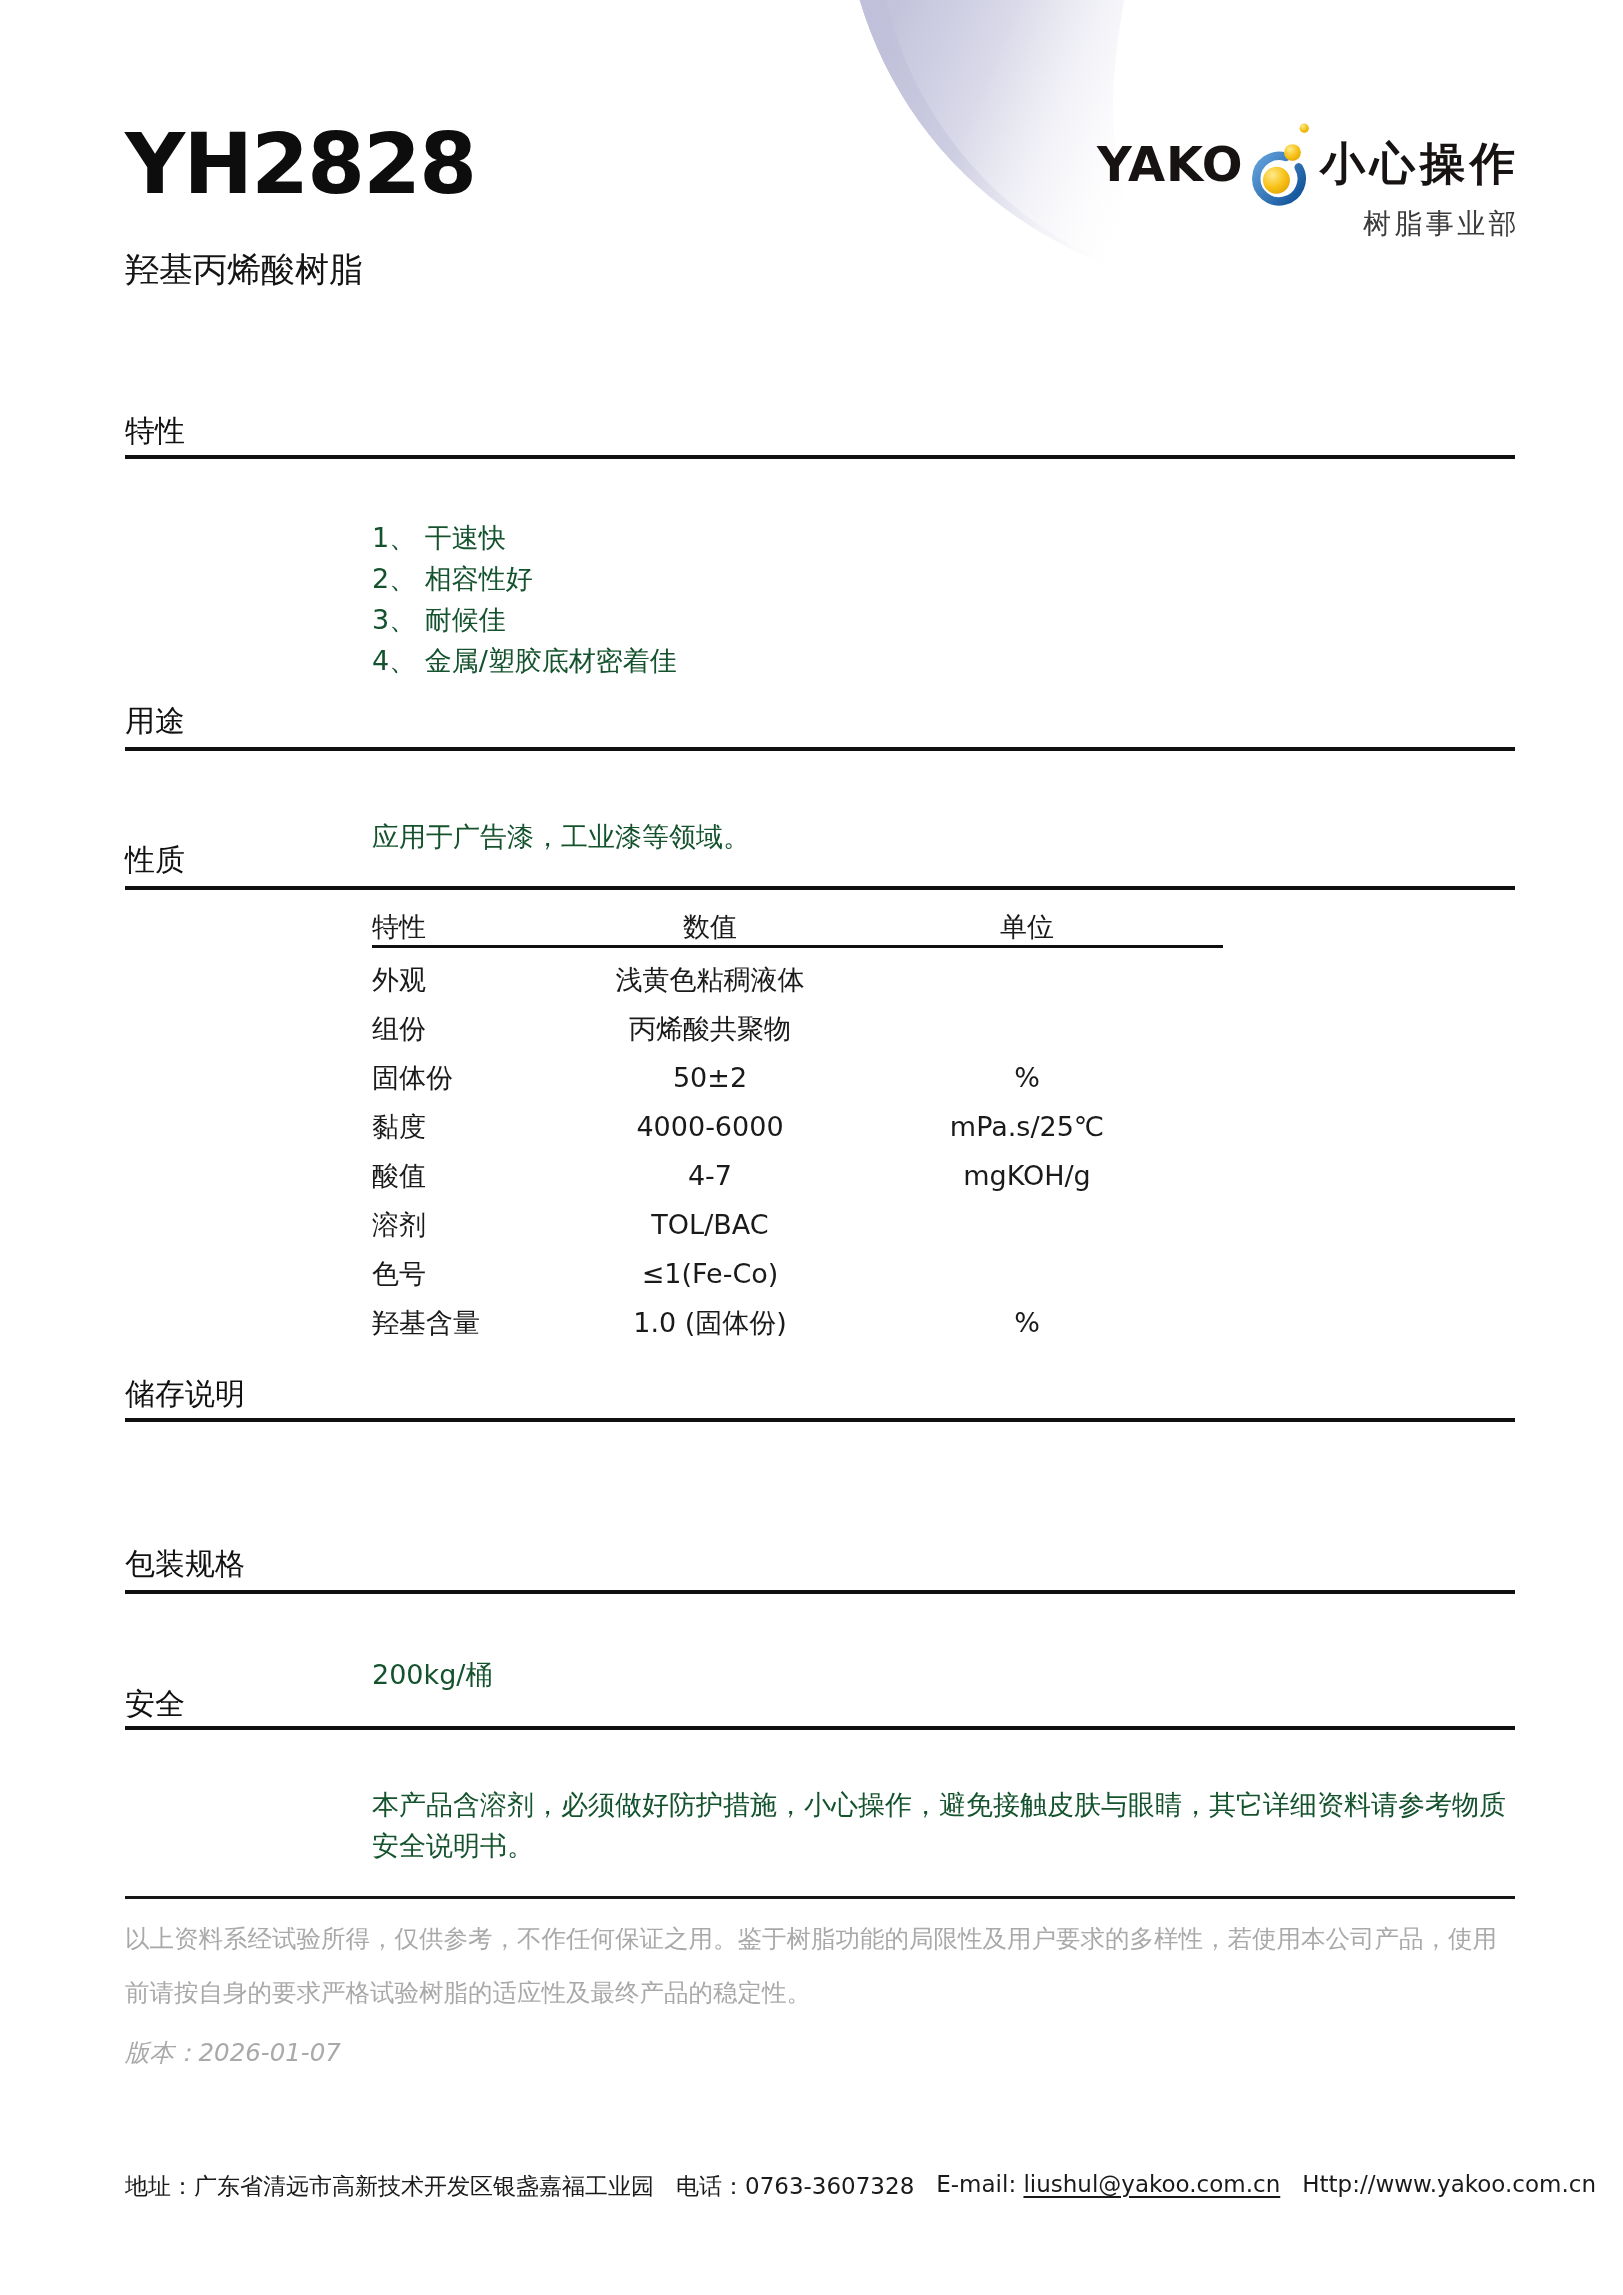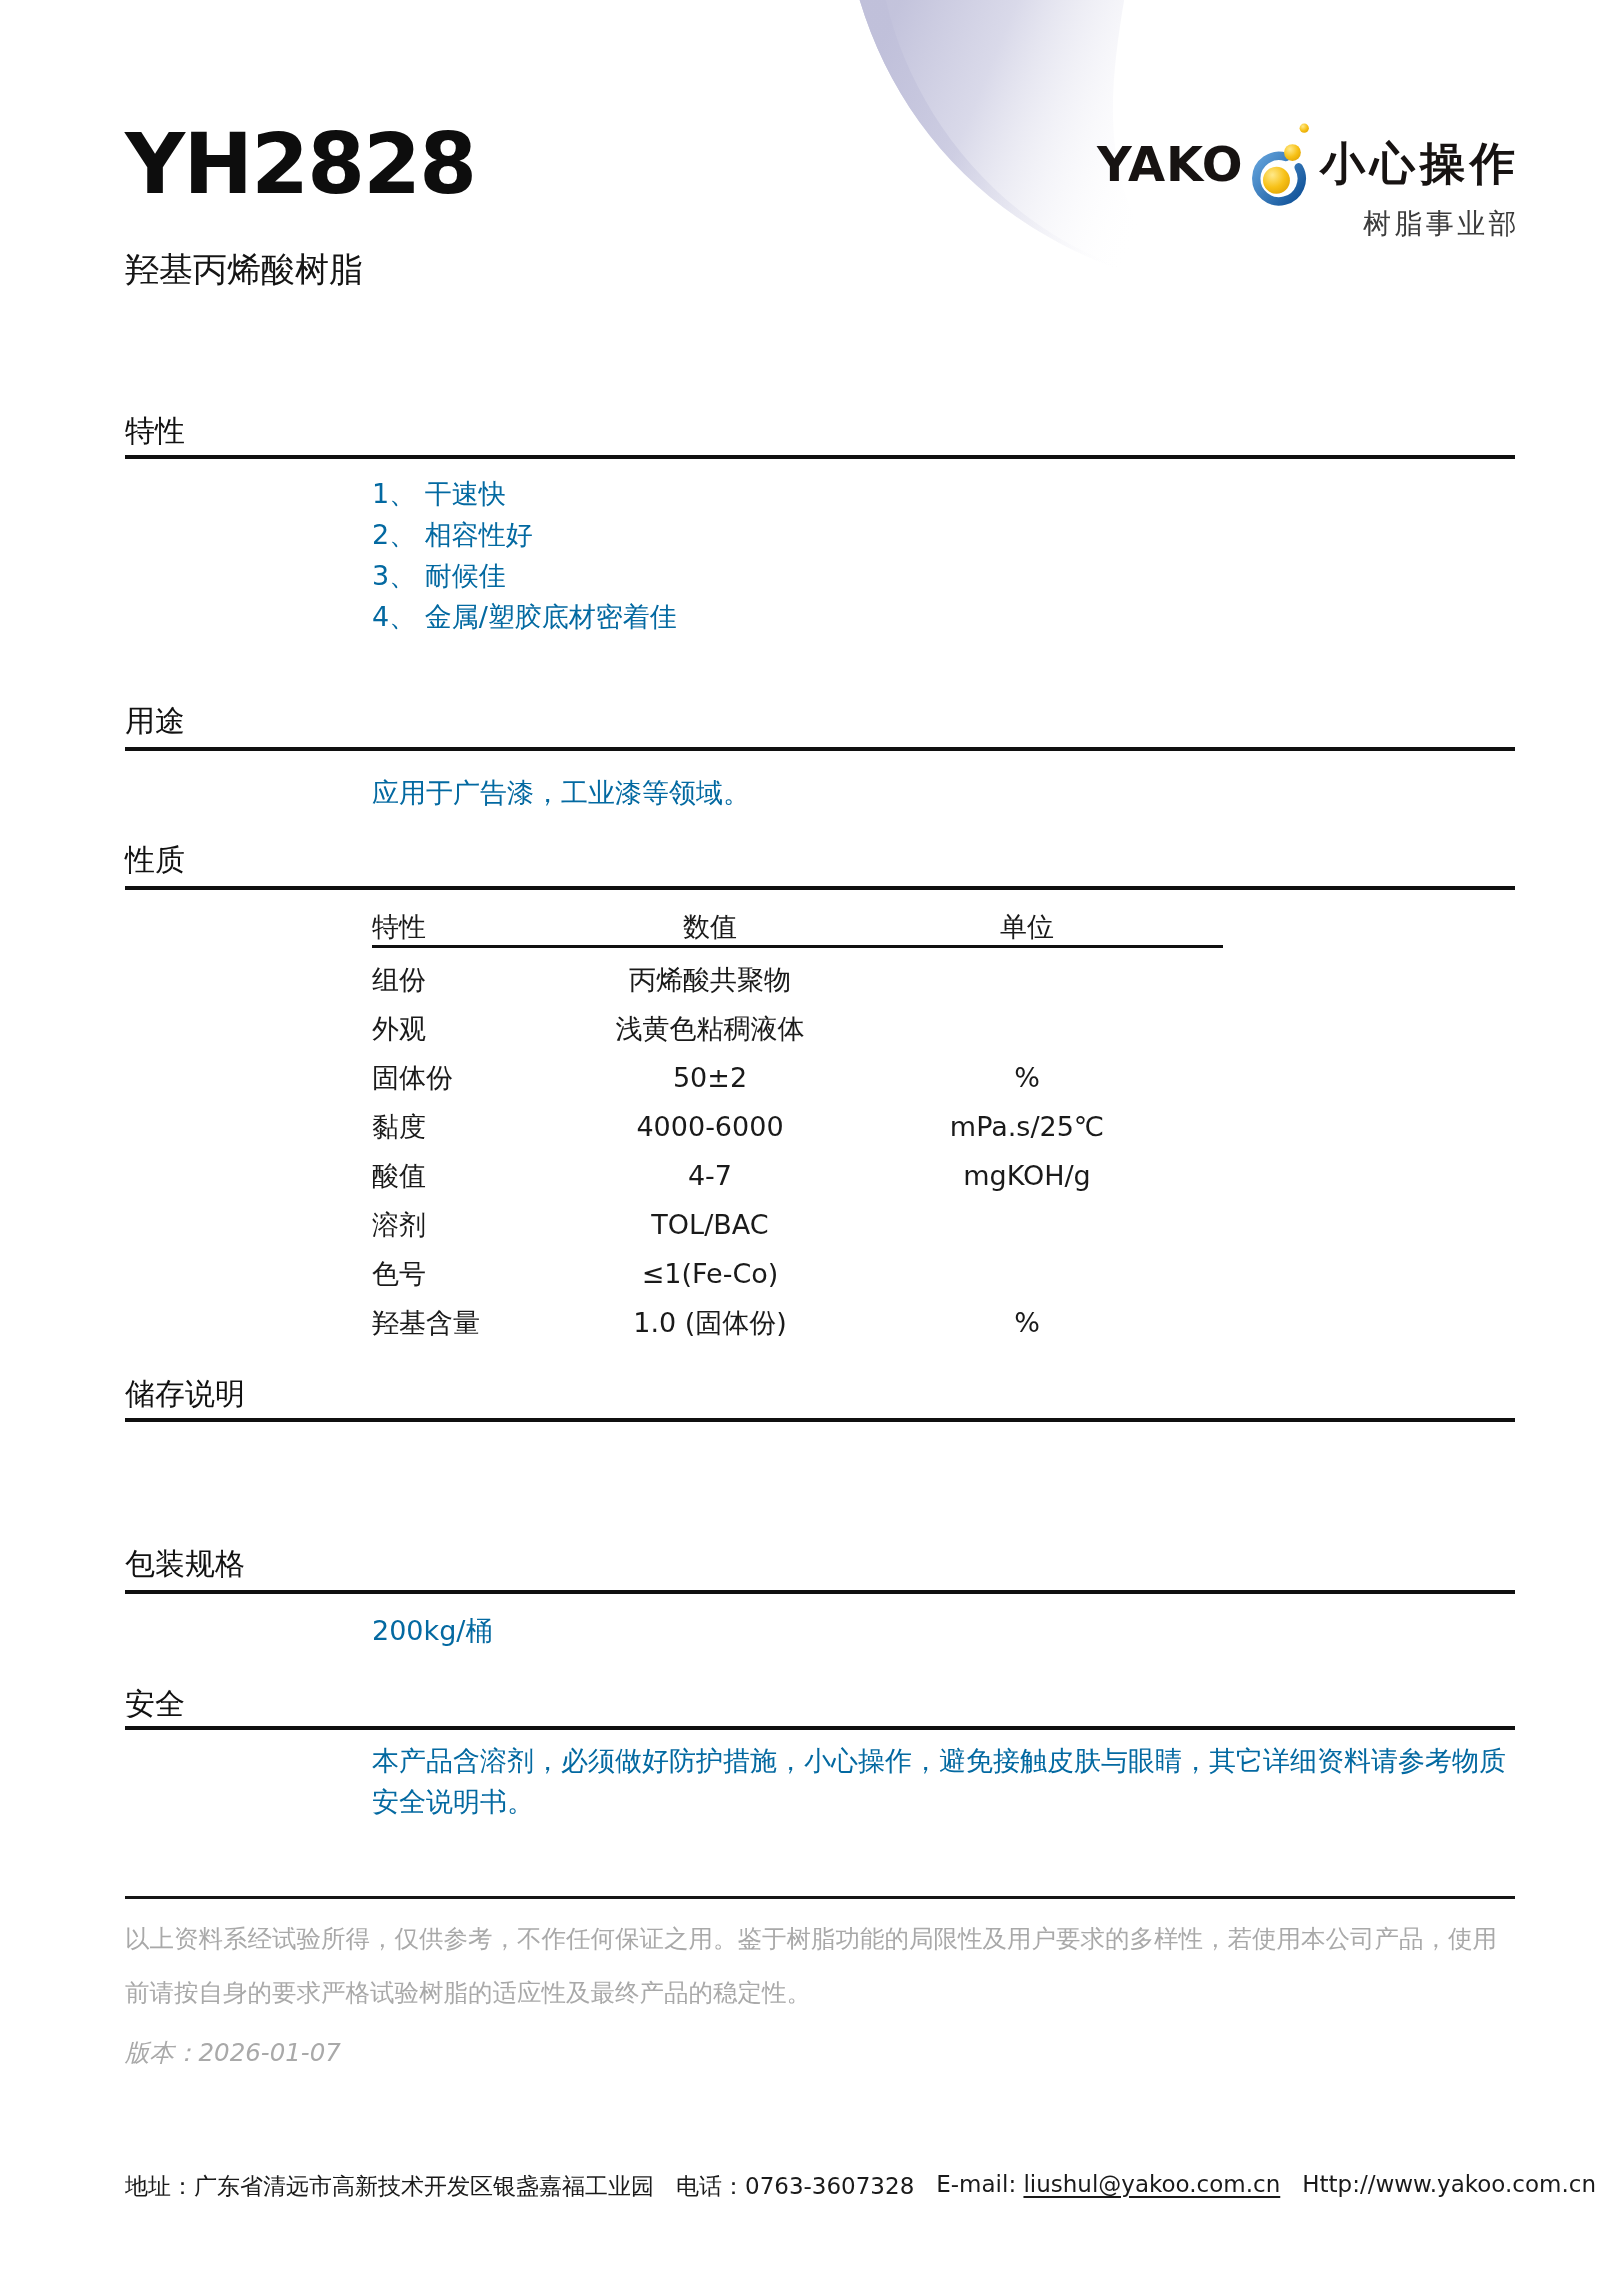--- a/index.html
+++ b/index.html
@@ -15,21 +15,21 @@
 
   .logo-row{position:absolute;right:103px;top:113px;display:flex;align-items:center;z-index:2;}
   .logo-yako{font-size:48px;font-weight:800;letter-spacing:0.8px;color:#171312;line-height:1;}
   .emblem{margin:0 6.8px;display:block;}
   .logo-cn{font-size:45px;font-weight:800;letter-spacing:5px;color:#171312;line-height:1;}
   .division{position:absolute;right:103px;top:205px;font-size:28px;letter-spacing:3.4px;color:#3c3c3c;z-index:2;}
 
   .sec-h{position:absolute;left:125px;font-size:30px;font-weight:500;color:#111;line-height:36px;z-index:1;}
   .rule{position:absolute;left:125px;width:1390px;height:4.2px;background:#101010;z-index:1;}
 
-  .body-text{position:absolute;font-size:27px;color:#0369a1;z-index:1;}
+  .body-text{position:absolute;font-size:27px;color:#14532d;z-index:1;margin-top:44px;}
   .features{left:372px;top:473px;line-height:41px;}
   .apps{left:372px;top:774px;line-height:37px;}
   .storage{left:372px;top:1440px;line-height:39px;}
   .packaging{left:372px;top:1612px;line-height:37px;}
   .safety{left:372px;top:1740px;width:1141px;line-height:41px;}
 
   .props{position:absolute;left:372px;top:908px;width:851px;font-size:27px;z-index:1;}
   .props-head{position:relative;height:37px;line-height:37px;}
   .props-rule{width:851px;height:3.4px;background:#101010;margin-bottom:6.8px;}
   .props-row{position:relative;height:49px;line-height:49px;}
@@ -104,27 +104,27 @@
   <div class="rule" style="top:886px"></div>
 
   <div class="props">
     <div class="props-head">
       <span class="t-name">特性</span>
       <span class="t-value">数值</span>
       <span class="t-unit">单位</span>
     </div>
     <div class="props-rule"></div>
     <div class="props-row">
-      <span class="t-name">组份</span>
-      <span class="t-value">丙烯酸共聚物</span>
+      <span class="t-name">外观</span>
+      <span class="t-value">浅黄色粘稠液体</span>
       <span class="t-unit"></span>
     </div>
     <div class="props-row">
-      <span class="t-name">外观</span>
-      <span class="t-value">浅黄色粘稠液体</span>
+      <span class="t-name">组份</span>
+      <span class="t-value">丙烯酸共聚物</span>
       <span class="t-unit"></span>
     </div>
     <div class="props-row">
       <span class="t-name">固体份</span>
       <span class="t-value">50±2</span>
       <span class="t-unit">%</span>
     </div>
     <div class="props-row">
       <span class="t-name">黏度</span>
       <span class="t-value">4000-6000</span>

